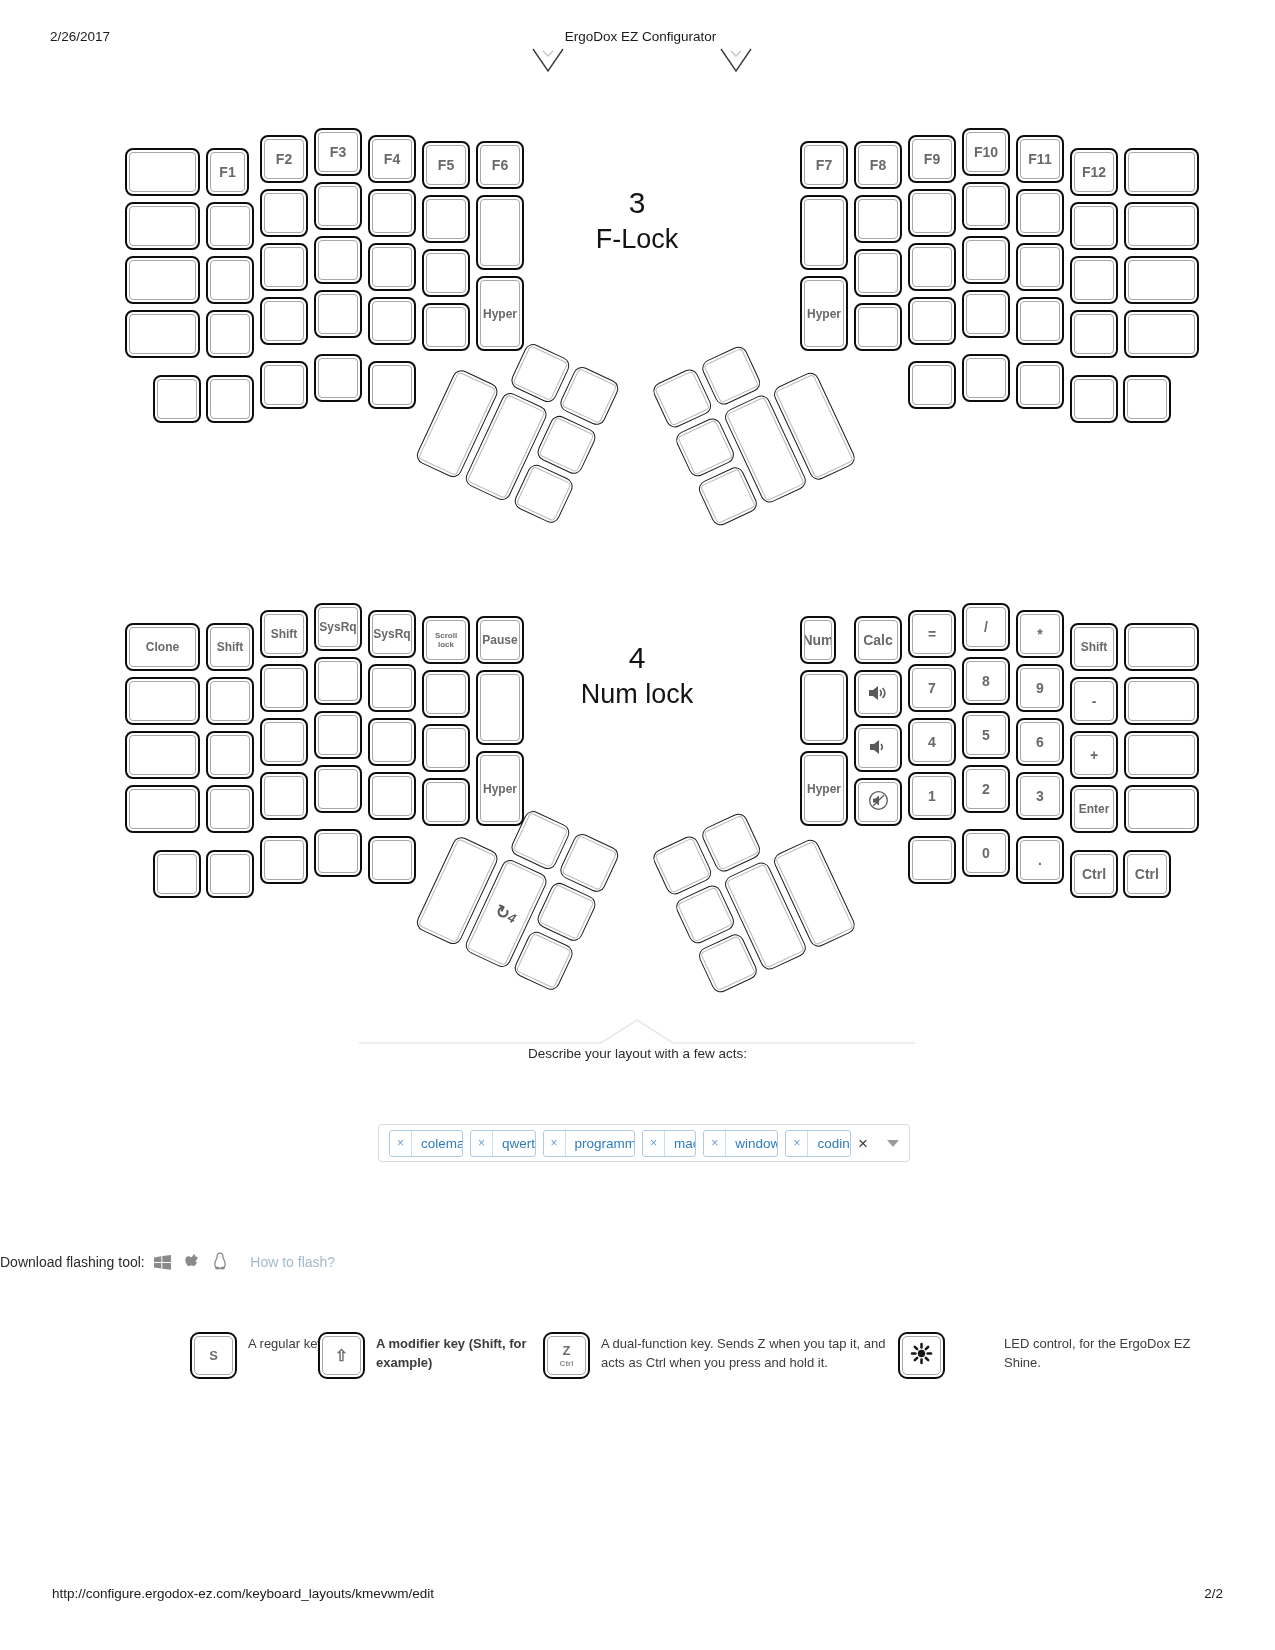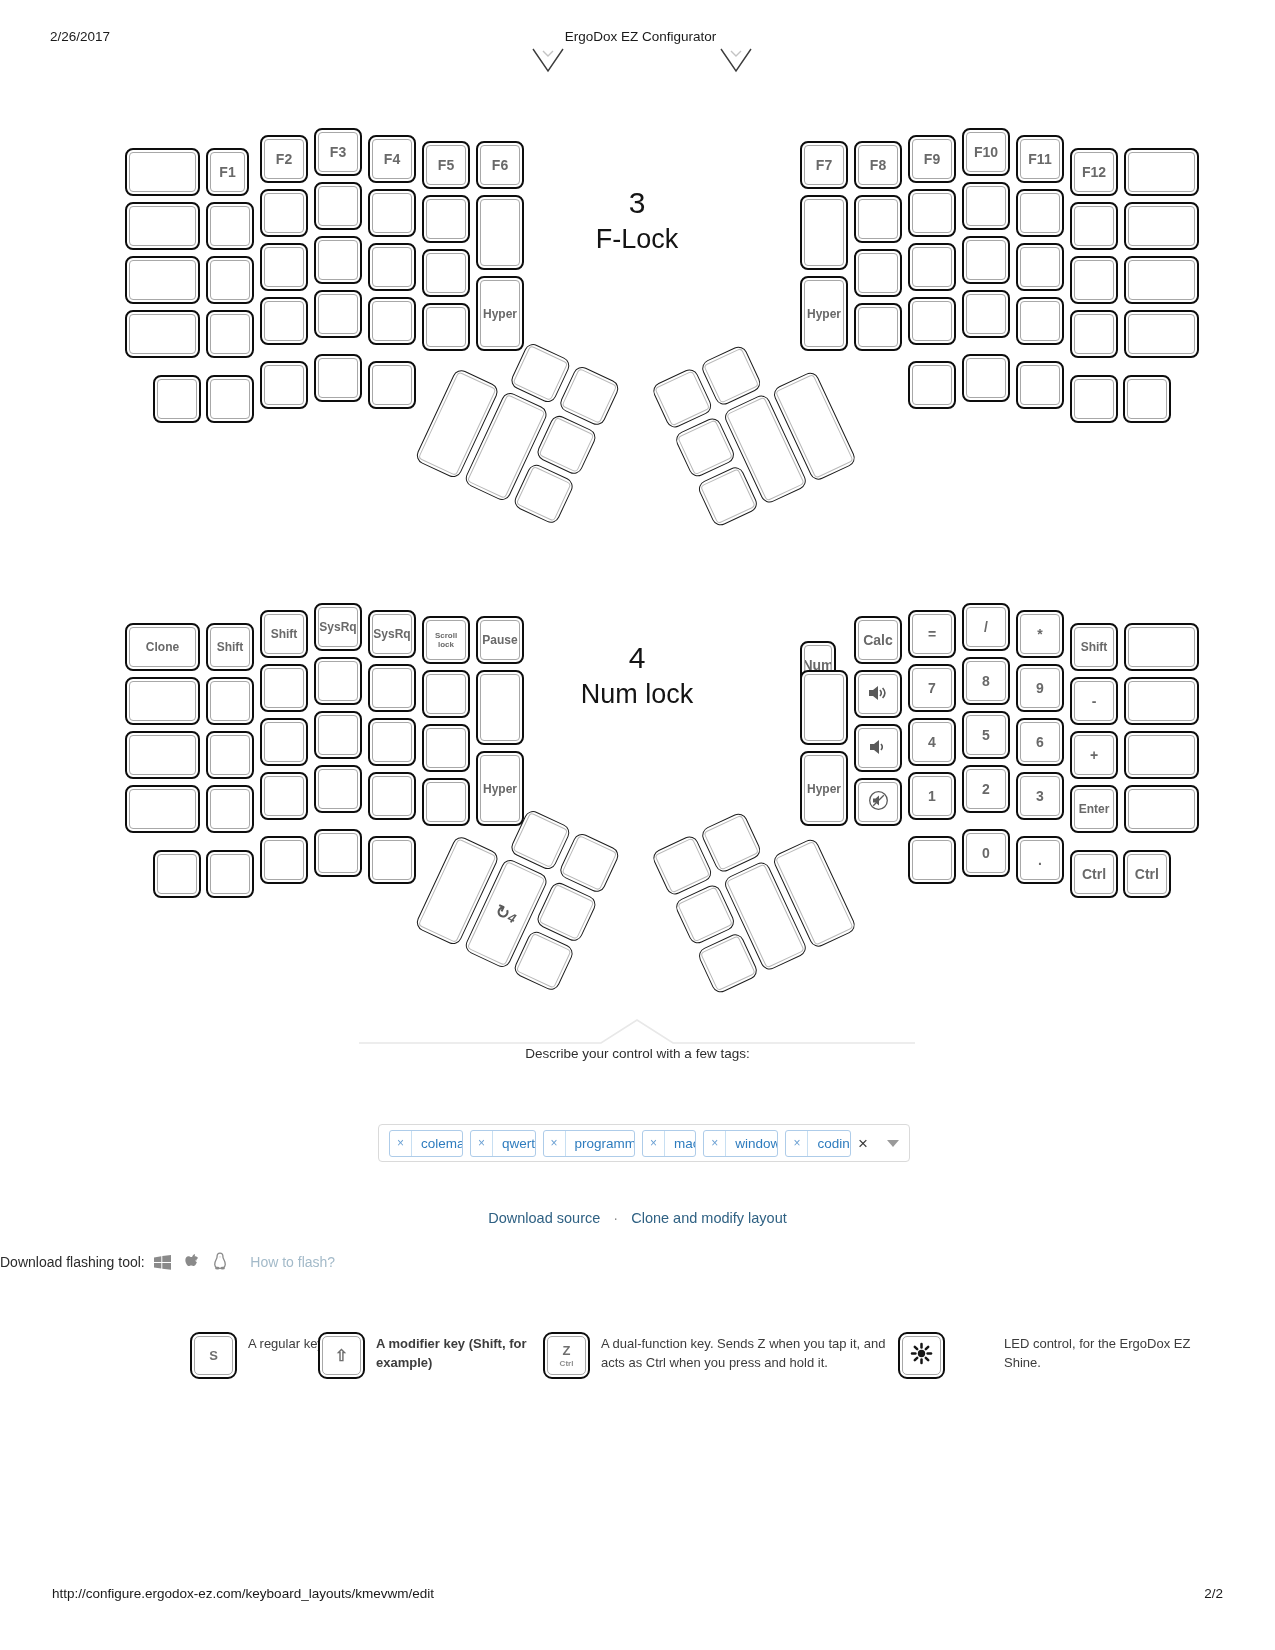--- a/index.html
+++ b/index.html
@@ -628,21 +628,21 @@
           <span class="klab"></span>
         </div>
       </div>
       <div class="key" style="left: 243px; top: 213.3px; width: 48px; height: 48px;">
         <div class="kin">
           <span class="klab"></span>
         </div>
       </div>
     </div>
   <div class="kb" id="kb-1-right" style="left:800px;top:623px;">
-      <div class="key" style="left: 0px; top: -6.75px; width: 36px; height: 48px; margin-top: 25px;">
+      <div class="key" style="left: 0px; top: -6.75px; width: 36px; height: 48px;">
         <div class="kin">
           <span class="klab">Num</span>
         </div>
       </div>
       <div class="key" style="left: 54px; top: -6.75px; width: 48px; height: 48px;">
         <div class="kin">
           <span class="klab">Calc</span>
         </div>
       </div>
       <div class="key" style="left: 108px; top: -13.5px; width: 48px; height: 48px;">
@@ -869,21 +869,21 @@
         <div class="kin">
           <span class="klab"></span>
         </div>
       </div>
     </div>
 
   <svg class="divider" width="558" height="30">
     <polyline points="1,27 243,27 279,4 315,27 557,27" fill="none" stroke="#e8e8e8" stroke-width="1.6"></polyline>
   </svg>
 
-  <div class="tag-prompt">Describe your control with a few tags:</div>
+  <div class="tag-prompt">Describe your layout with a few acts:</div>
 
   <div class="tagbox" id="tagbox">
     <span class="pill">
         <span class="px">×</span>
         <span class="pl">colemak</span>
       </span>
       <span class="pill">
         <span class="px">×</span>
         <span class="pl">qwerty</span>
       </span>
@@ -900,25 +900,20 @@
         <span class="pl">windows</span>
       </span>
       <span class="pill">
         <span class="px">×</span>
         <span class="pl">coding</span>
       </span>
       <span class="clr">×</span>
     <span class="caret-down"></span>
   </div>
 
-  <div class="links-row">
-    <span class="link">Download source</span>
-    <span class="dot-sep">·</span>
-    <span class="link">Clone and modify layout</span>
-  </div>
 
   <div class="flash-row">
     <span>Download flashing tool:</span>
     <span class="ficon">
       <svg width="17" height="15" viewBox="0 0 17 15">
           <path d="M0 2.4 L7.3 1.2 V6.9 H0 Z M8.3 1.05 L17 0 V6.9 H8.3 Z M0 7.9 H7.3 V13.6 L0 12.4 Z M8.3 7.9 H17 V14.8 L8.3 13.7 Z" fill="#8a8a8a"></path>
         </svg>
     </span>
     <span class="ficon">
       <svg width="15" height="18" viewBox="0 0 17 20">

